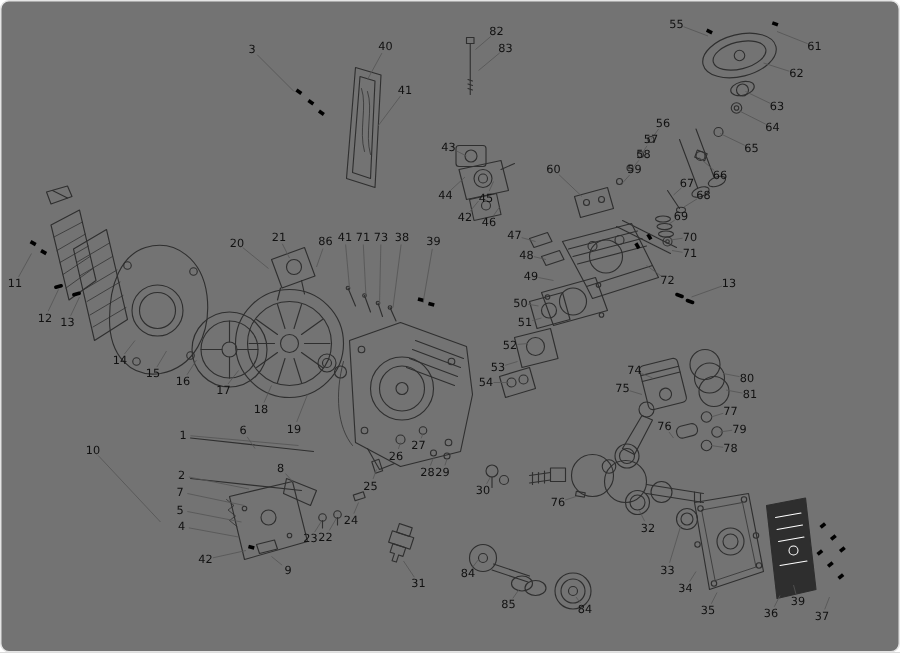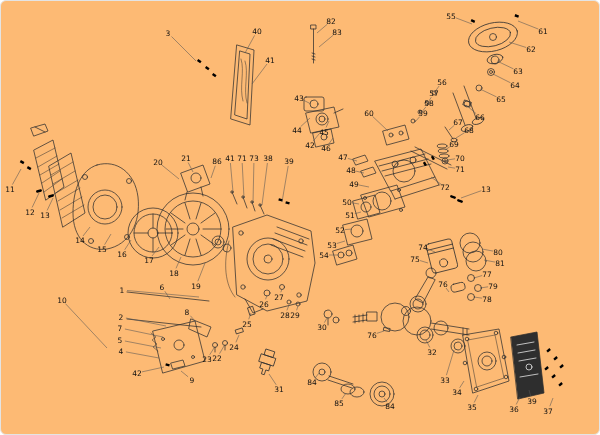--- a/index.html
+++ b/index.html
@@ -1,16 +1,16 @@
 <!DOCTYPE html>
 <html><head>
 <meta charset="utf-8">
 <style>
   html,body{margin:0;padding:0;background:#fff;}
-  #figure{position:relative;width:600px;height:435px;background:#fdba74;overflow:hidden;
+  #figure{position:relative;width:600px;height:435px;background:#737373;overflow:hidden;
           font-family:"DejaVu Sans",sans-serif;border:1px solid #e4e4e4;box-sizing:border-box;border-radius:6px;}
   svg{position:absolute;left:0;top:0;}
   
   #parts path,#parts line,#parts circle,#parts ellipse,#parts rect,#parts polyline{
       stroke:#2f2f2f;stroke-width:.75;fill:none;stroke-linejoin:round;stroke-linecap:round;}
   #parts .dark{fill:#2e2e2e;stroke:#2e2e2e;}
   #parts .wl{stroke:#ffffff;stroke-width:.7;}
   #parts .thin{stroke-width:.5;}
   .leader{stroke:#555555;stroke-width:.55;fill:none;}
   .callout{font:7.5px "DejaVu Sans",sans-serif;fill:#111111;text-anchor:middle;dominant-baseline:central;}

